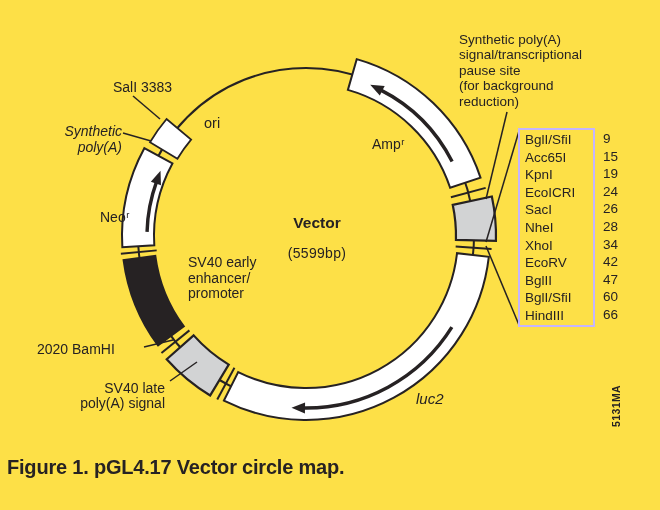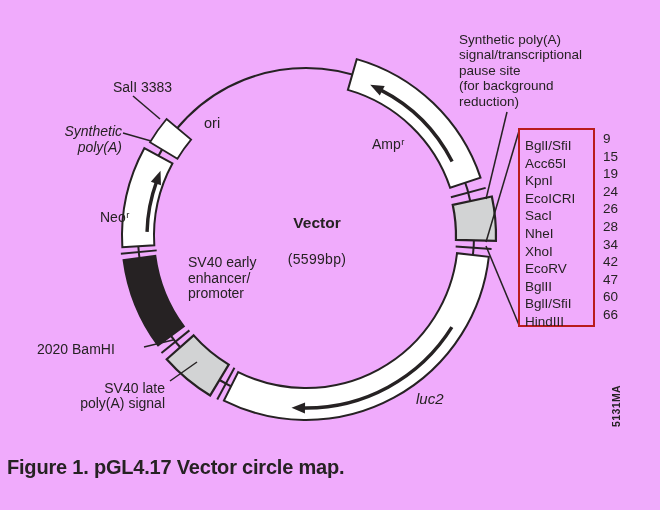--- a/index.html
+++ b/index.html
@@ -1,39 +1,39 @@
 <!DOCTYPE html>
 <html><head>
 <meta charset="utf-8">
 <style>
   html,body{margin:0;padding:0;background:#fff;}
   .page{
-    position:relative;width:660px;height:510px;background:#f0abfc;
+    position:relative;width:660px;height:510px;background:#fde047;
     font-family:"Liberation Sans",sans-serif;color:#262223;overflow:hidden;
   }
   #map-svg{position:absolute;left:0;top:0;}
   .lbl{position:absolute;white-space:pre-line;font-size:14px;line-height:15.5px;color:#262223;}
   .lbl-pause{left:459px;top:32px;font-size:13.5px;line-height:15.4px;}
   .lbl-sal{left:113px;top:80px;}
   .lbl-syn{left:40px;top:124px;width:82px;text-align:right;font-style:italic;}
   .lbl-neo{left:100px;top:179px;margin-top:31px;}
   .lbl-ori{left:204px;top:116px;font-size:14.5px;}
   .lbl-amp{left:372px;top:137px;}
   .lbl-early{left:188px;top:255px;line-height:15.6px;}
   .lbl-bamhi{left:37px;top:342px;}
   .lbl-late{left:57px;top:381px;width:108px;text-align:right;line-height:15.2px;}
   .lbl-luc2{left:416px;top:391px;font-style:italic;font-size:15px;}
   .r-sup{font-size:9.5px;position:relative;top:-4.5px;margin-left:0.5px;}
   .lbl-title{left:237px;top:214px;width:160px;text-align:center;
              font-weight:bold;font-size:15.5px;line-height:18px;white-space:normal;}
   .title-gene{font-style:italic;}
-  .title-size{font-weight:normal;font-size:14px;letter-spacing:0.3px;margin-top:18px;}
+  .title-size{font-weight:normal;font-size:14px;letter-spacing:0.3px;margin-top:12px;}
   .enzyme-box{
     position:absolute;left:518px;top:128px;width:77px;height:199px;
-    border:2px solid #b91c1c;box-sizing:border-box;padding-top:7px;
+    border:2px solid #c4b5fd;box-sizing:border-box;padding-top:1px;
   }
   .erow{height:17.6px;line-height:17.6px;padding-left:5px;font-size:13.5px;}
   .enzyme-nums{position:absolute;left:603px;top:129px;width:28px;padding-top:1px;}
   .enum{height:17.6px;line-height:17.6px;font-size:13.5px;text-align:left;}
   .side-code{
     position:absolute;left:594px;top:400px;width:44px;text-align:center;
     transform:rotate(-90deg);font-size:10.5px;font-weight:bold;letter-spacing:0.4px;
   }
   .caption{position:absolute;left:7px;top:456px;font-weight:bold;font-size:20px;letter-spacing:-0.2px;}
 </style>

